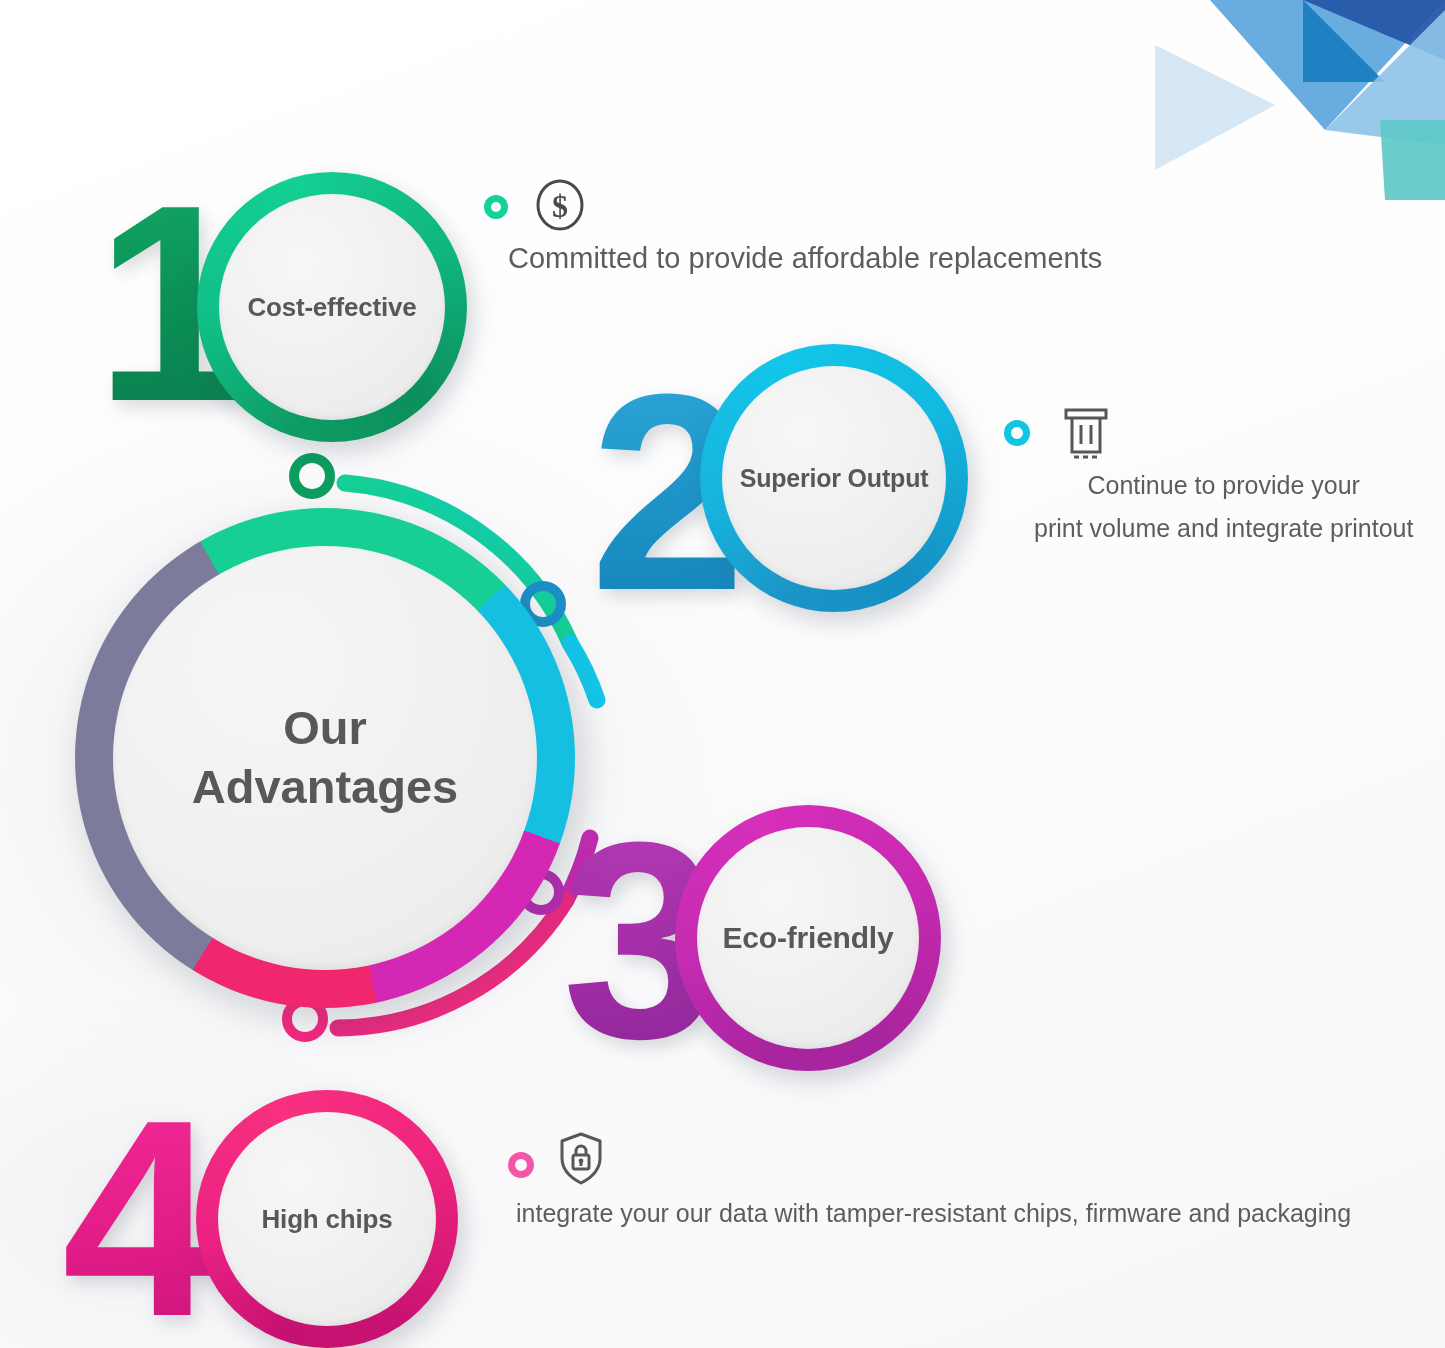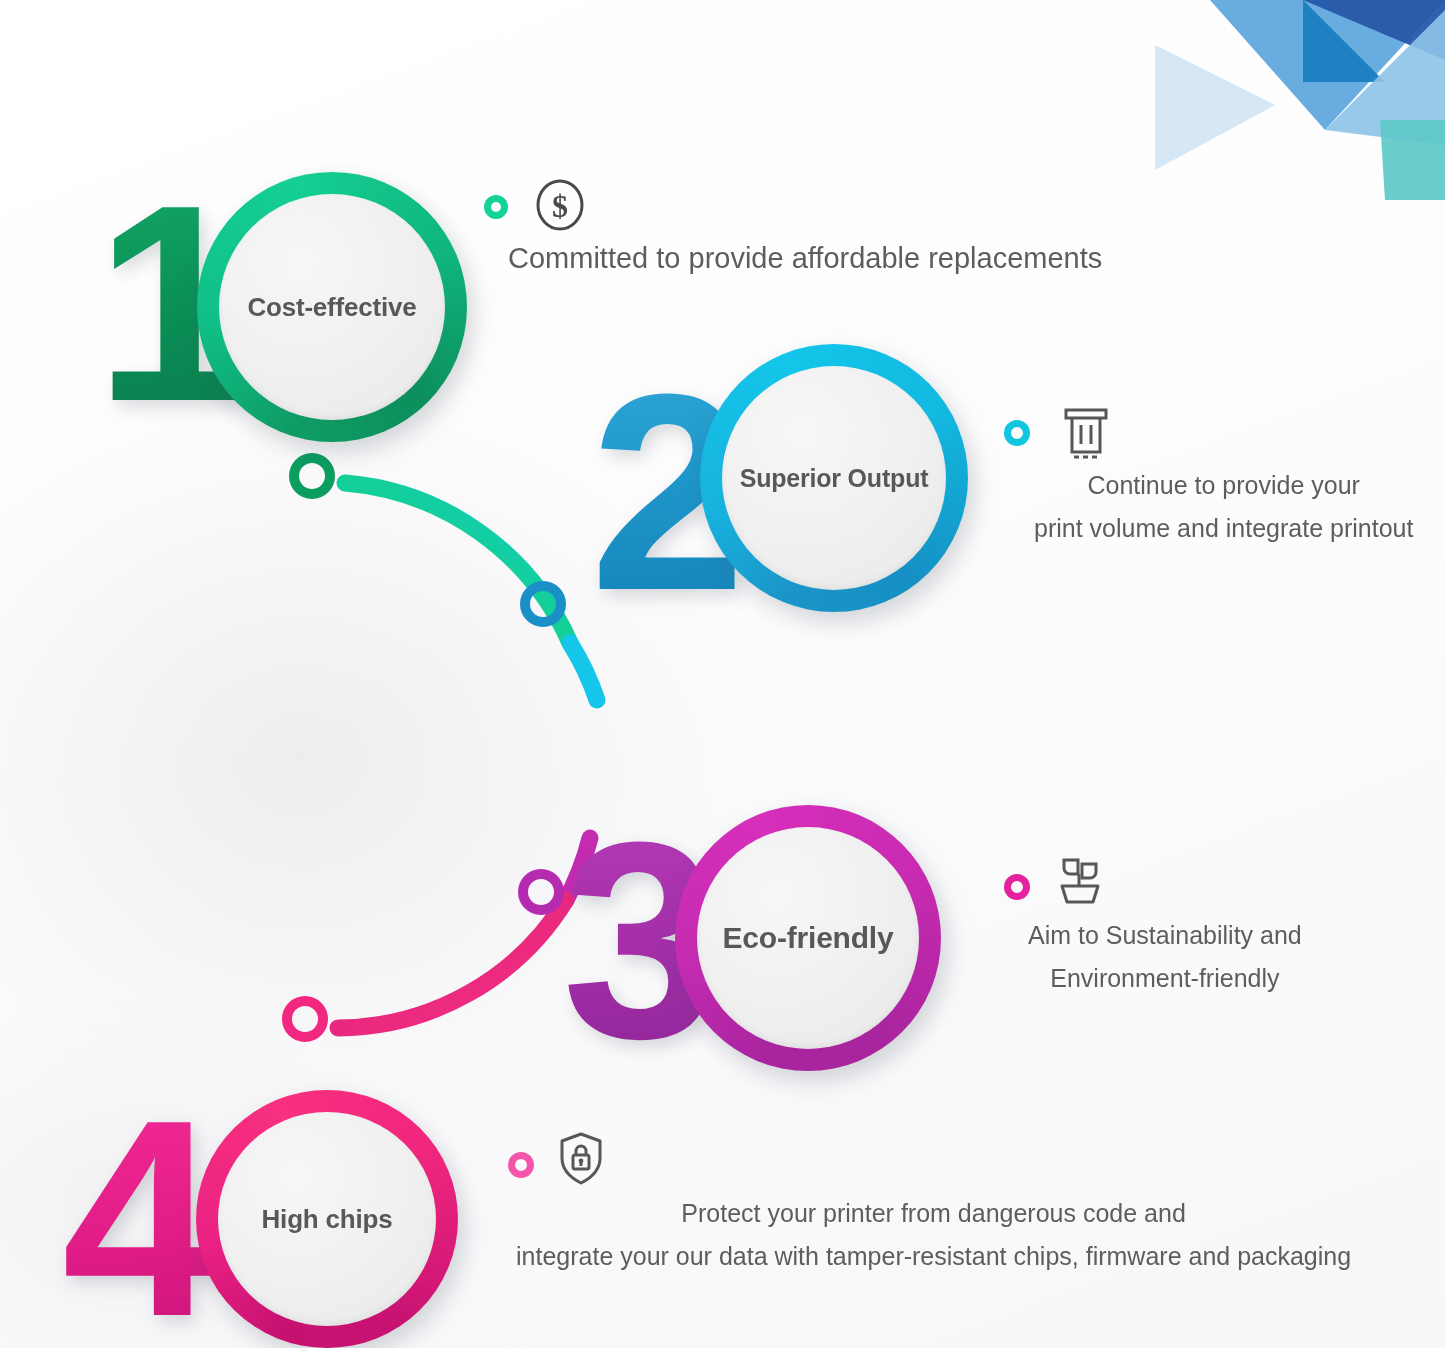--- a/index.html
+++ b/index.html
@@ -204,20 +204,27 @@
     <div class="face"></div>
     <div class="label">Eco-friendly</div>
   </div>
 
   <div class="node" id="node4">
     <div class="ring"></div>
     <div class="face"></div>
     <div class="label">High chips</div>
   </div>
 
+  <div id="hub">
+    <div class="hubring"></div>
+    <div class="hubface">
+      <span>Our</span>
+      <span>Advantages</span>
+    </div>
+  </div>
 
   <div class="detail" id="detail1">
     <div class="dot" style="left:-16px;top:10px;width:24px;height:24px;border:7px solid #14d39a;box-sizing:border-box;"></div>
     <svg class="icon" width="52" height="52" viewBox="0 0 52 52" style="left:34px;top:-6px;">
       <ellipse cx="26" cy="26" rx="22" ry="24" fill="none" stroke="#4a4a4c" stroke-width="3"></ellipse>
       <text x="26" y="38" font-family="'Liberation Serif',serif" font-size="32" font-weight="700" fill="#4a4a4c" text-anchor="middle">$</text>
     </svg>
     <div class="body">
       <div>Committed to provide affordable replacements</div>
     </div>
@@ -233,42 +240,28 @@
       <line x1="18" y1="55" x2="23" y2="55" stroke="#57575a" stroke-width="3"></line>
       <line x1="27" y1="55" x2="32" y2="55" stroke="#57575a" stroke-width="3"></line>
       <line x1="36" y1="55" x2="41" y2="55" stroke="#57575a" stroke-width="3"></line>
     </svg>
     <div class="body">
       <div>Continue to provide your</div>
       <div>print volume and integrate printout</div>
     </div>
   </div>
 
-  <div class="detail" id="detail3">
-    <div class="dot" style="left:6px;top:12px;width:26px;height:26px;border:7px solid #e4219f;box-sizing:border-box;"></div>
-    <svg class="icon" width="58" height="58" viewBox="0 0 58 58" style="left:52px;top:-10px;">
-      <path d="M14 8 H28 V22 H20 A6 6 0 0 1 14 16 Z" fill="none" stroke="#57575a" stroke-width="3"></path>
-      <path d="M32 12 H46 V20 A6 6 0 0 1 40 26 H32 Z" fill="none" stroke="#57575a" stroke-width="3"></path>
-      <line x1="29" y1="22" x2="29" y2="34" stroke="#57575a" stroke-width="3"></line>
-      <path d="M12 34 H48 L43 50 H17 Z" fill="none" stroke="#57575a" stroke-width="3" stroke-linejoin="round"></path>
-    </svg>
-    <div class="body">
-      <div>Aim to Sustainability and</div>
-      <div>Environment-friendly</div>
-    </div>
-  </div>
 
   <div class="detail" id="detail4">
     <div class="dot" style="left:0px;top:12px;width:26px;height:26px;border:7px solid #f555a8;box-sizing:border-box;"></div>
     <svg class="icon" width="62" height="62" viewBox="0 0 62 62" style="left:42px;top:-12px;">
       <path d="M31 6 L50 13 V30 C50 42 41 50 31 55 C21 50 12 42 12 30 V13 Z" fill="none" stroke="#57575a" stroke-width="3" stroke-linejoin="round"></path>
       <rect x="23" y="27" width="16" height="14" rx="2" fill="none" stroke="#57575a" stroke-width="3"></rect>
       <path d="M26 27 V23 A5 5 0 0 1 36 23 V27" fill="none" stroke="#57575a" stroke-width="3"></path>
       <circle cx="31" cy="33" r="2.4" fill="#57575a"></circle>
       <line x1="31" y1="34" x2="31" y2="38" stroke="#57575a" stroke-width="3"></line>
     </svg>
     <div class="body">
-      <div>Protect your printer from dangerous code and</div>
       <div>integrate your our data with tamper-resistant chips, firmware and packaging</div>
     </div>
   </div>
 
 </div>
 
 </body></html>

